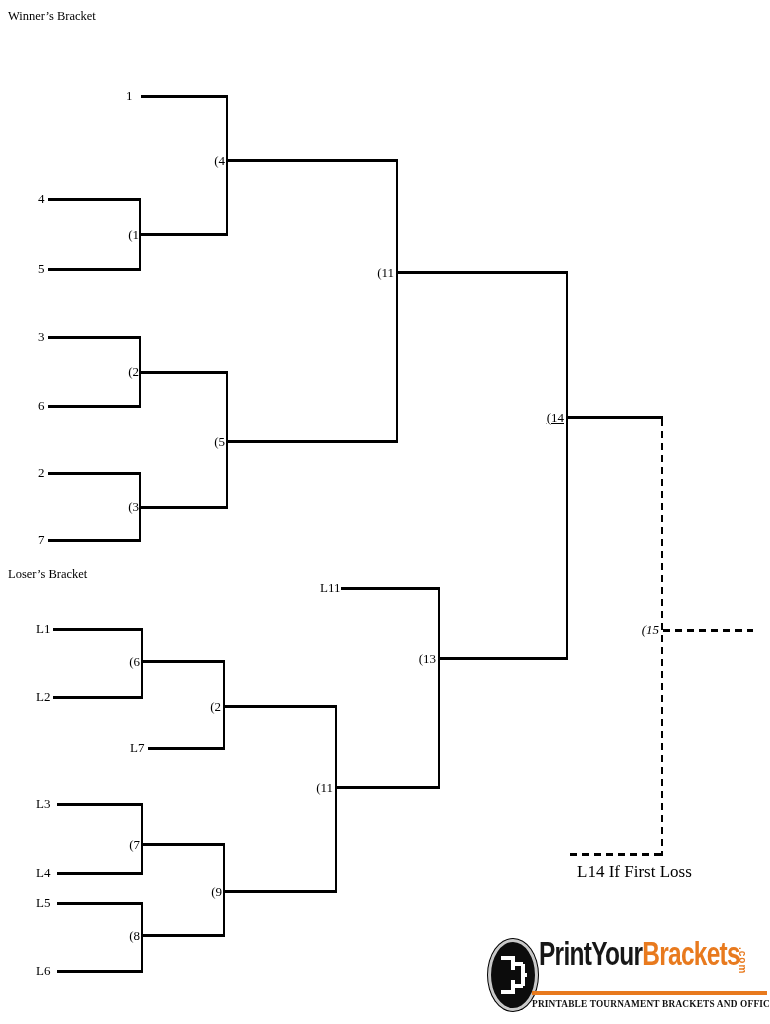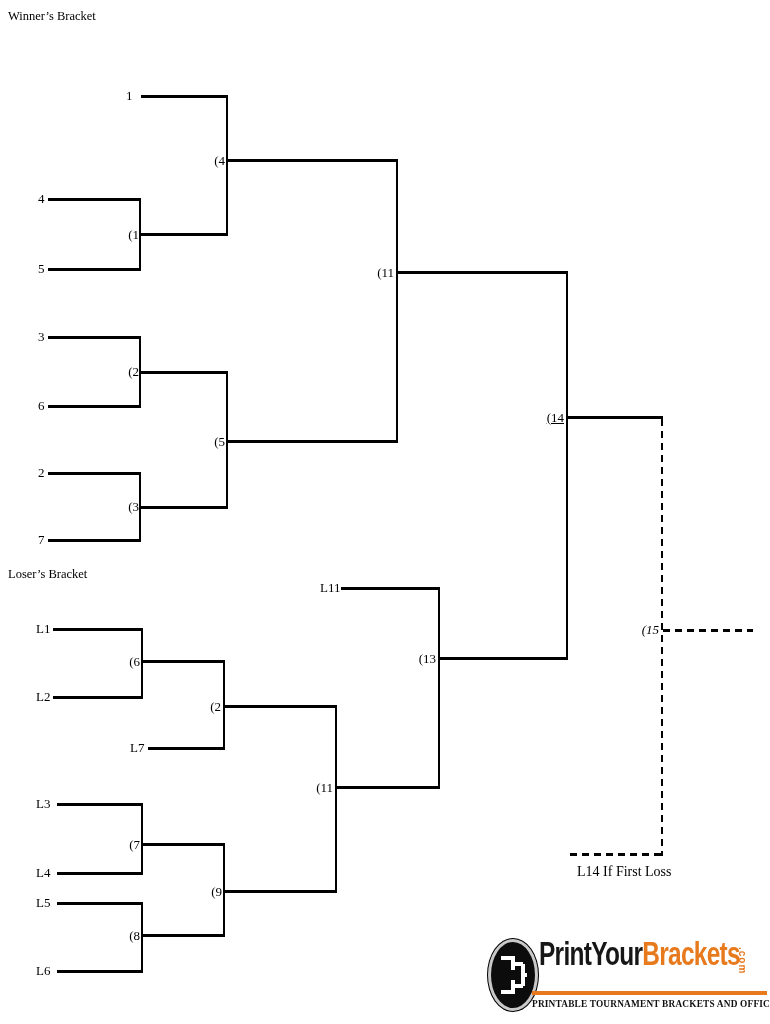--- a/index.html
+++ b/index.html
@@ -12,21 +12,21 @@
   .hdash{position:absolute;height:3px;
          background:repeating-linear-gradient(90deg,#000 0 7px,transparent 7px 12px);}
   .vdash{position:absolute;width:2px;
          background:repeating-linear-gradient(180deg,#000 0 7px,transparent 7px 12px);}
   
   .lbl{position:absolute;font-size:13px;line-height:16px;white-space:nowrap;}
   .glbl{position:absolute;font-size:13px;line-height:16px;width:36px;text-align:right;white-space:nowrap;}
   .sectitle{position:absolute;font-size:12.5px;line-height:15px;white-space:nowrap;}
   .maintitle{position:absolute;left:307px;top:9px;font-family:"Liberation Sans",sans-serif;
              font-size:17px;line-height:20px;white-space:nowrap;letter-spacing:0px;}
-  .note{position:absolute;font-size:14px;line-height:15px;white-space:nowrap;}
+  .note{position:absolute;font-size:17px;line-height:15px;white-space:nowrap;}
   
   .logo{position:absolute;left:483px;top:930px;width:287px;height:92px;}
   .logo-oval{position:absolute;left:5px;top:9px;width:44px;height:66px;border-radius:50%;
              background:#0c0c0c;border:3px solid #c9c9c9;box-shadow:0 0 0 1px #000;
              display:flex;align-items:center;justify-content:center;}
   .logo-text{position:absolute;left:56px;top:4px;font-family:"Liberation Sans",sans-serif;
              font-weight:bold;font-size:34px;line-height:38px;letter-spacing:-1px;
              transform:scaleX(.72);transform-origin:0 0;white-space:nowrap;}
   .logo-black{color:#171717;}
   .logo-orange{color:#E87A1E;}

